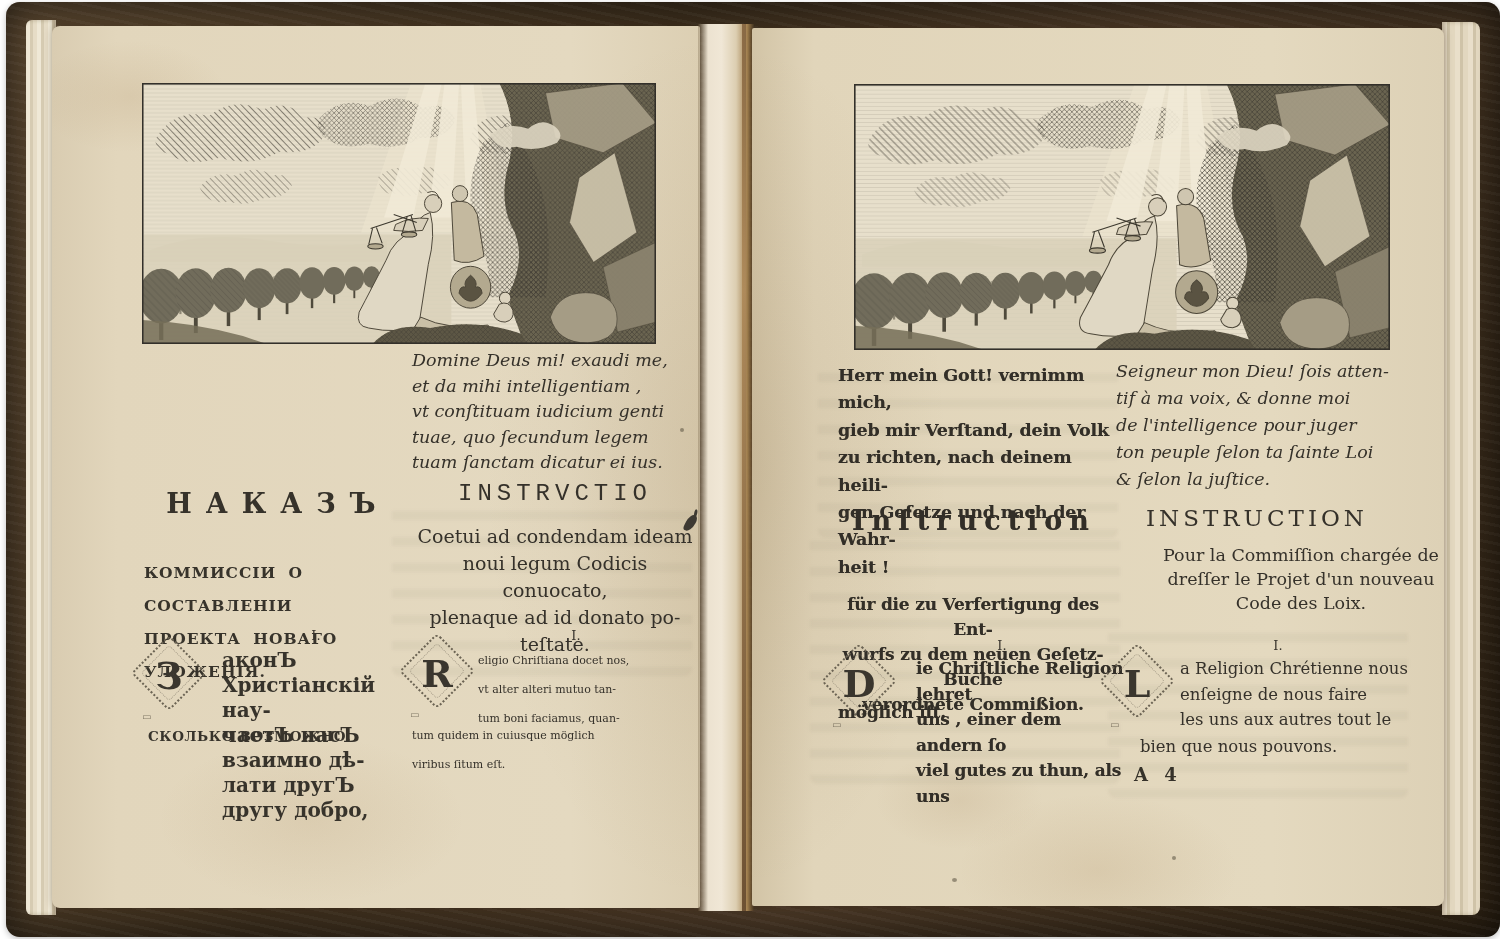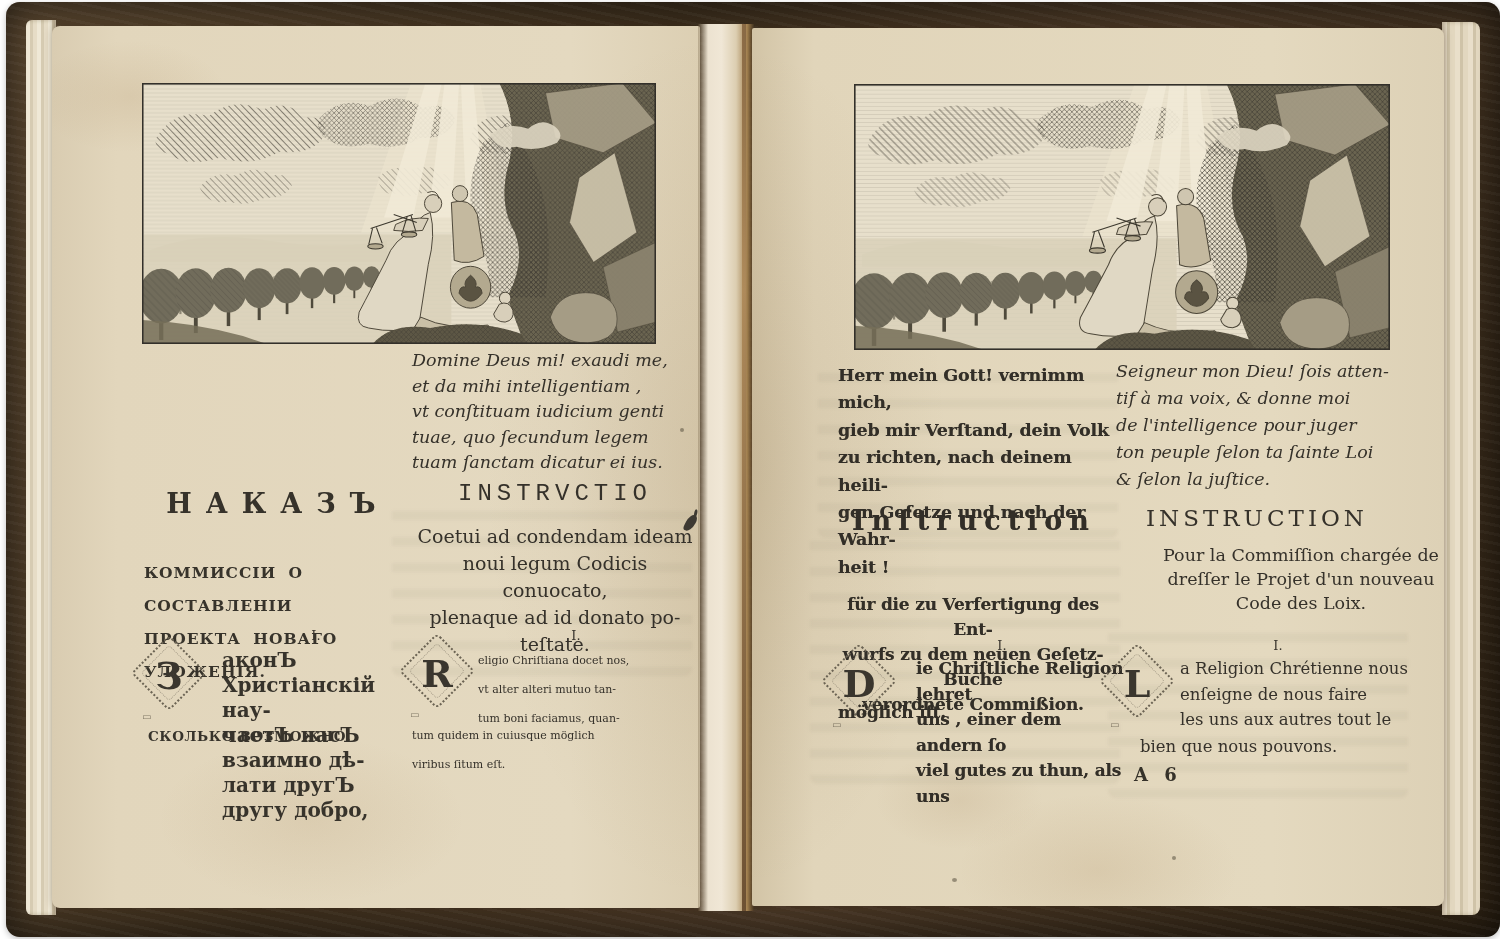--- a/index.html
+++ b/index.html
@@ -331,18 +331,18 @@
     <div class="dropcap" style="left:352px;top:622px;">
       <span class="dc-frame"></span>
       <span class="dc-letter">L</span>
       <span class="dc-orn">▭</span>
     </div>
     <div class="tb body-fr" style="left:364px;top:628px;width:292px;padding-left:64px;box-sizing:border-box;">a Religion Chrétienne nous
 enſeigne de nous faire
 les uns aux autres tout le</div>
     <div class="tb body-fr" style="left:372px;top:706px;width:292px;margin-left:16px;">bien que nous pouvons.</div>
 
-    <div class="signature" style="left:382px;top:736px;">A 6</div>
+    <div class="signature" style="left:382px;top:736px;">A 4</div>
 
     <div class="speck" style="left:200px;top:850px;width:5px;height:4px;"></div>
     <div class="speck" style="left:420px;top:828px;width:4px;height:4px;"></div>
   </div>
 </div>
 
 </body></html>

